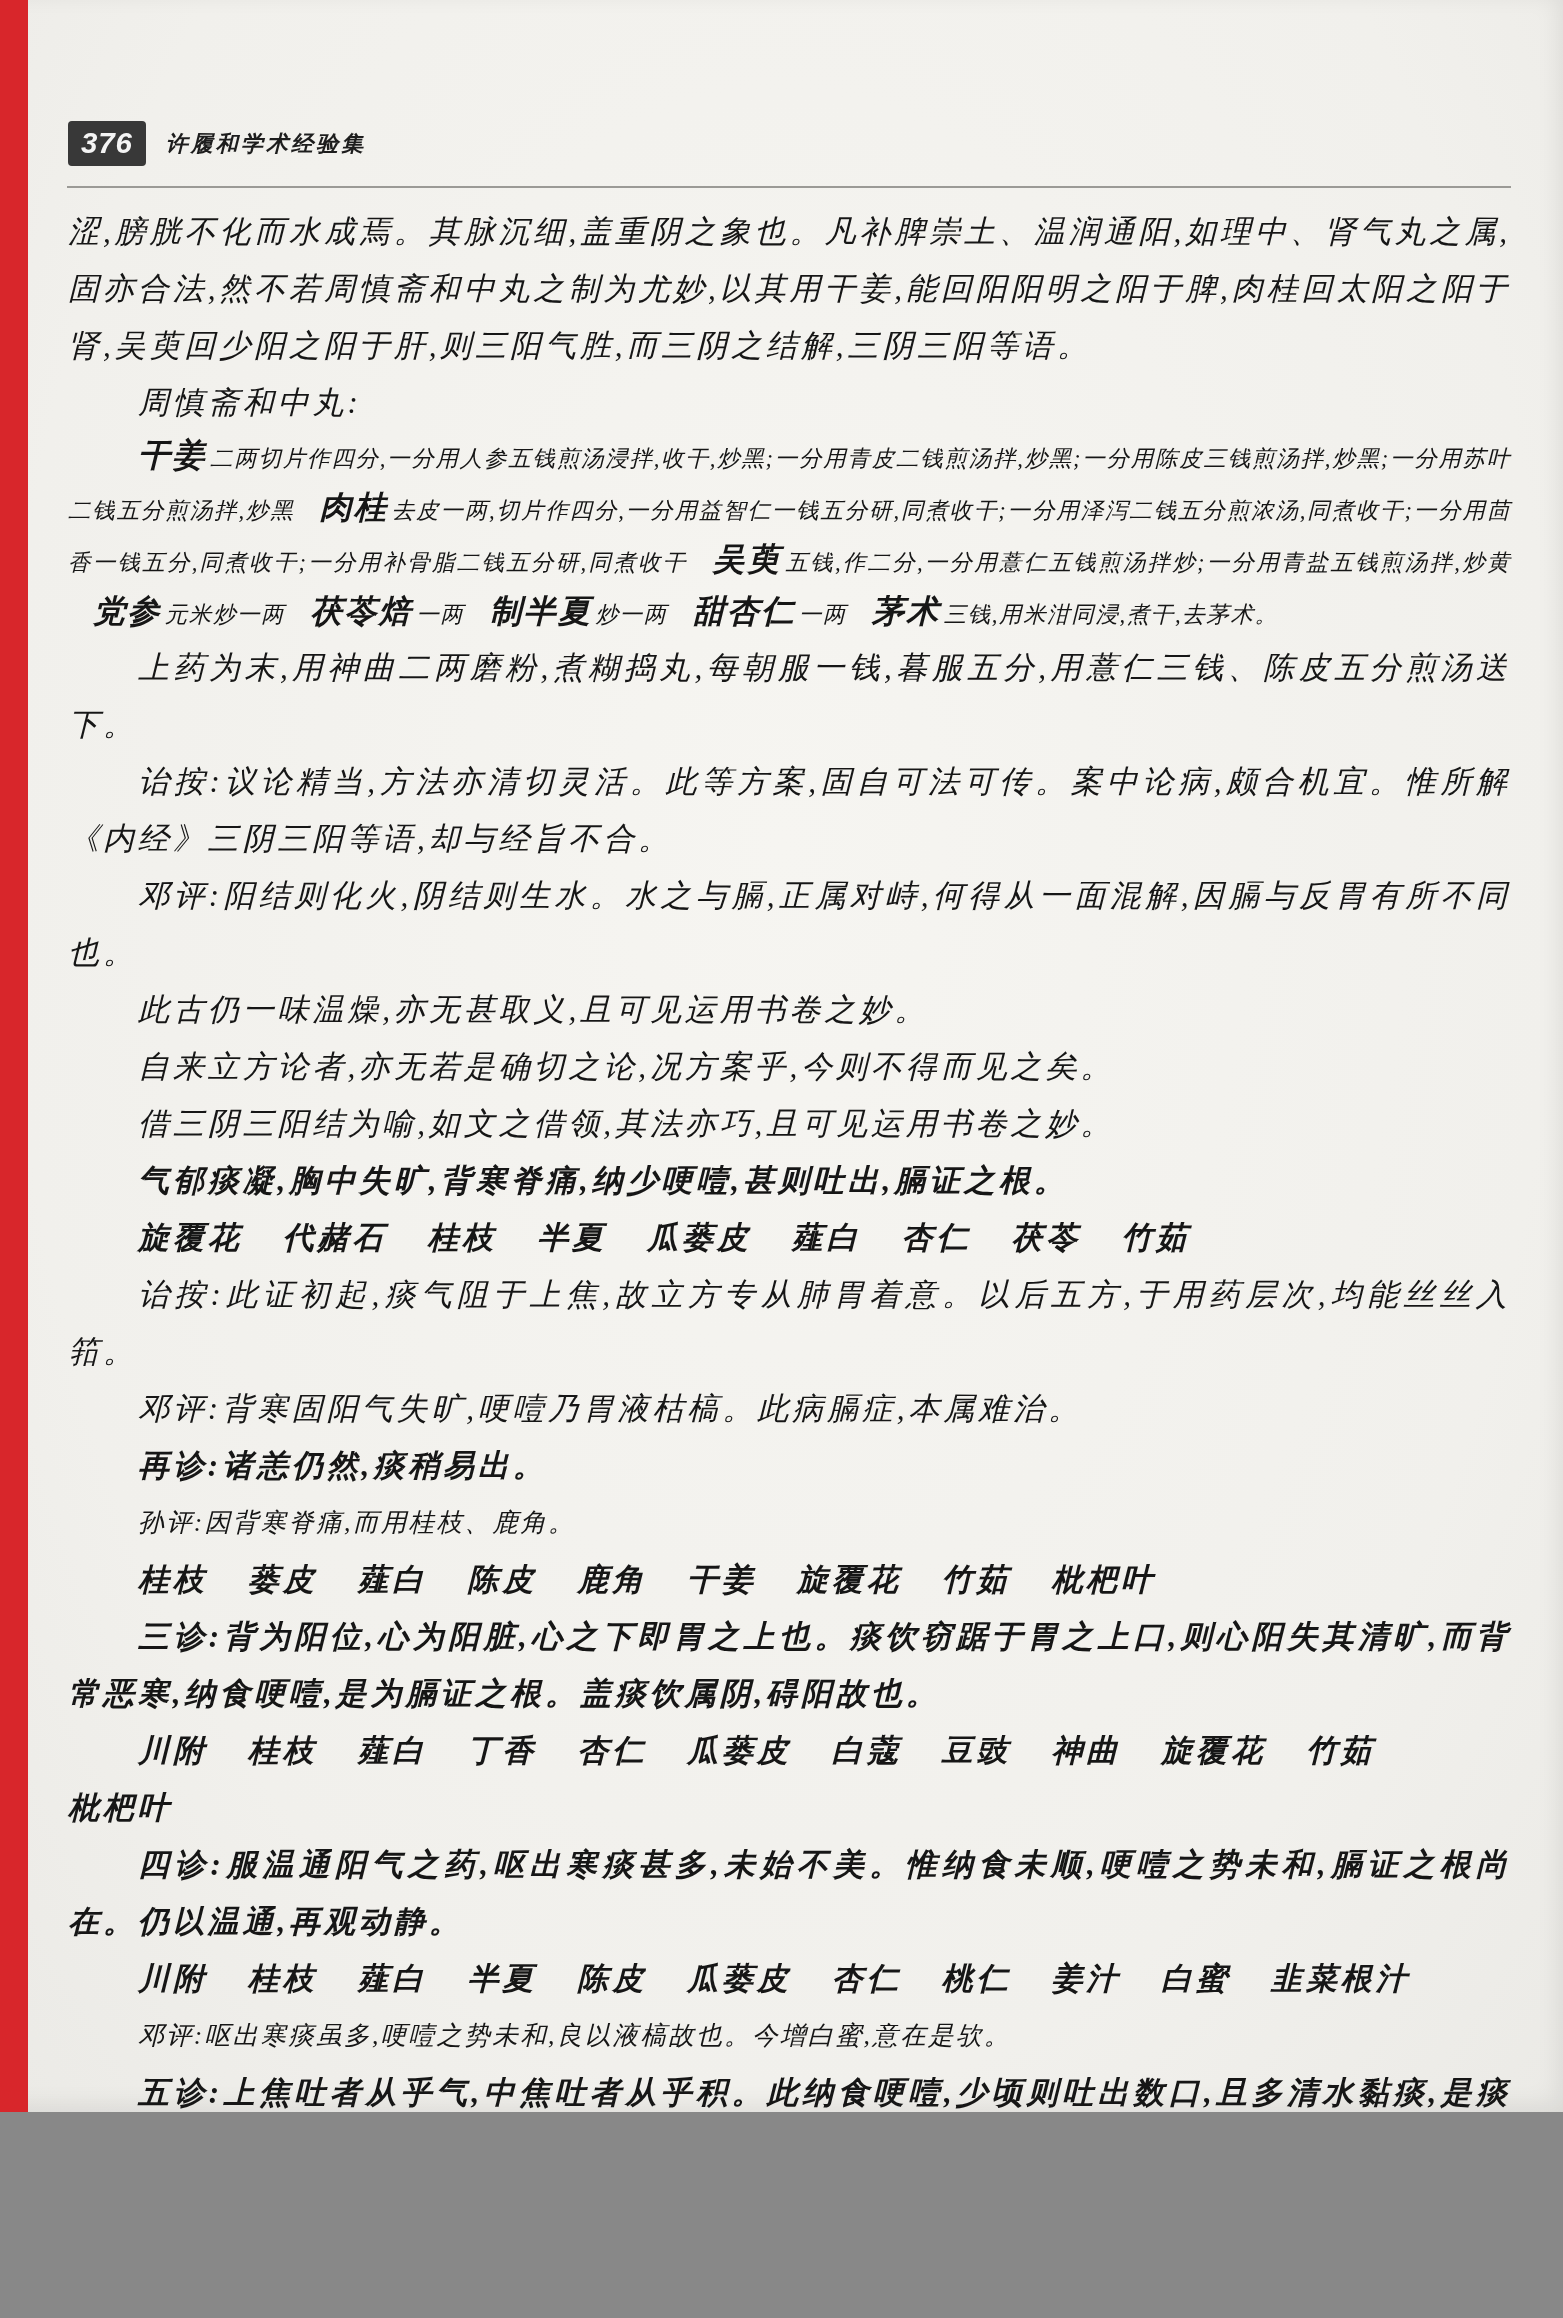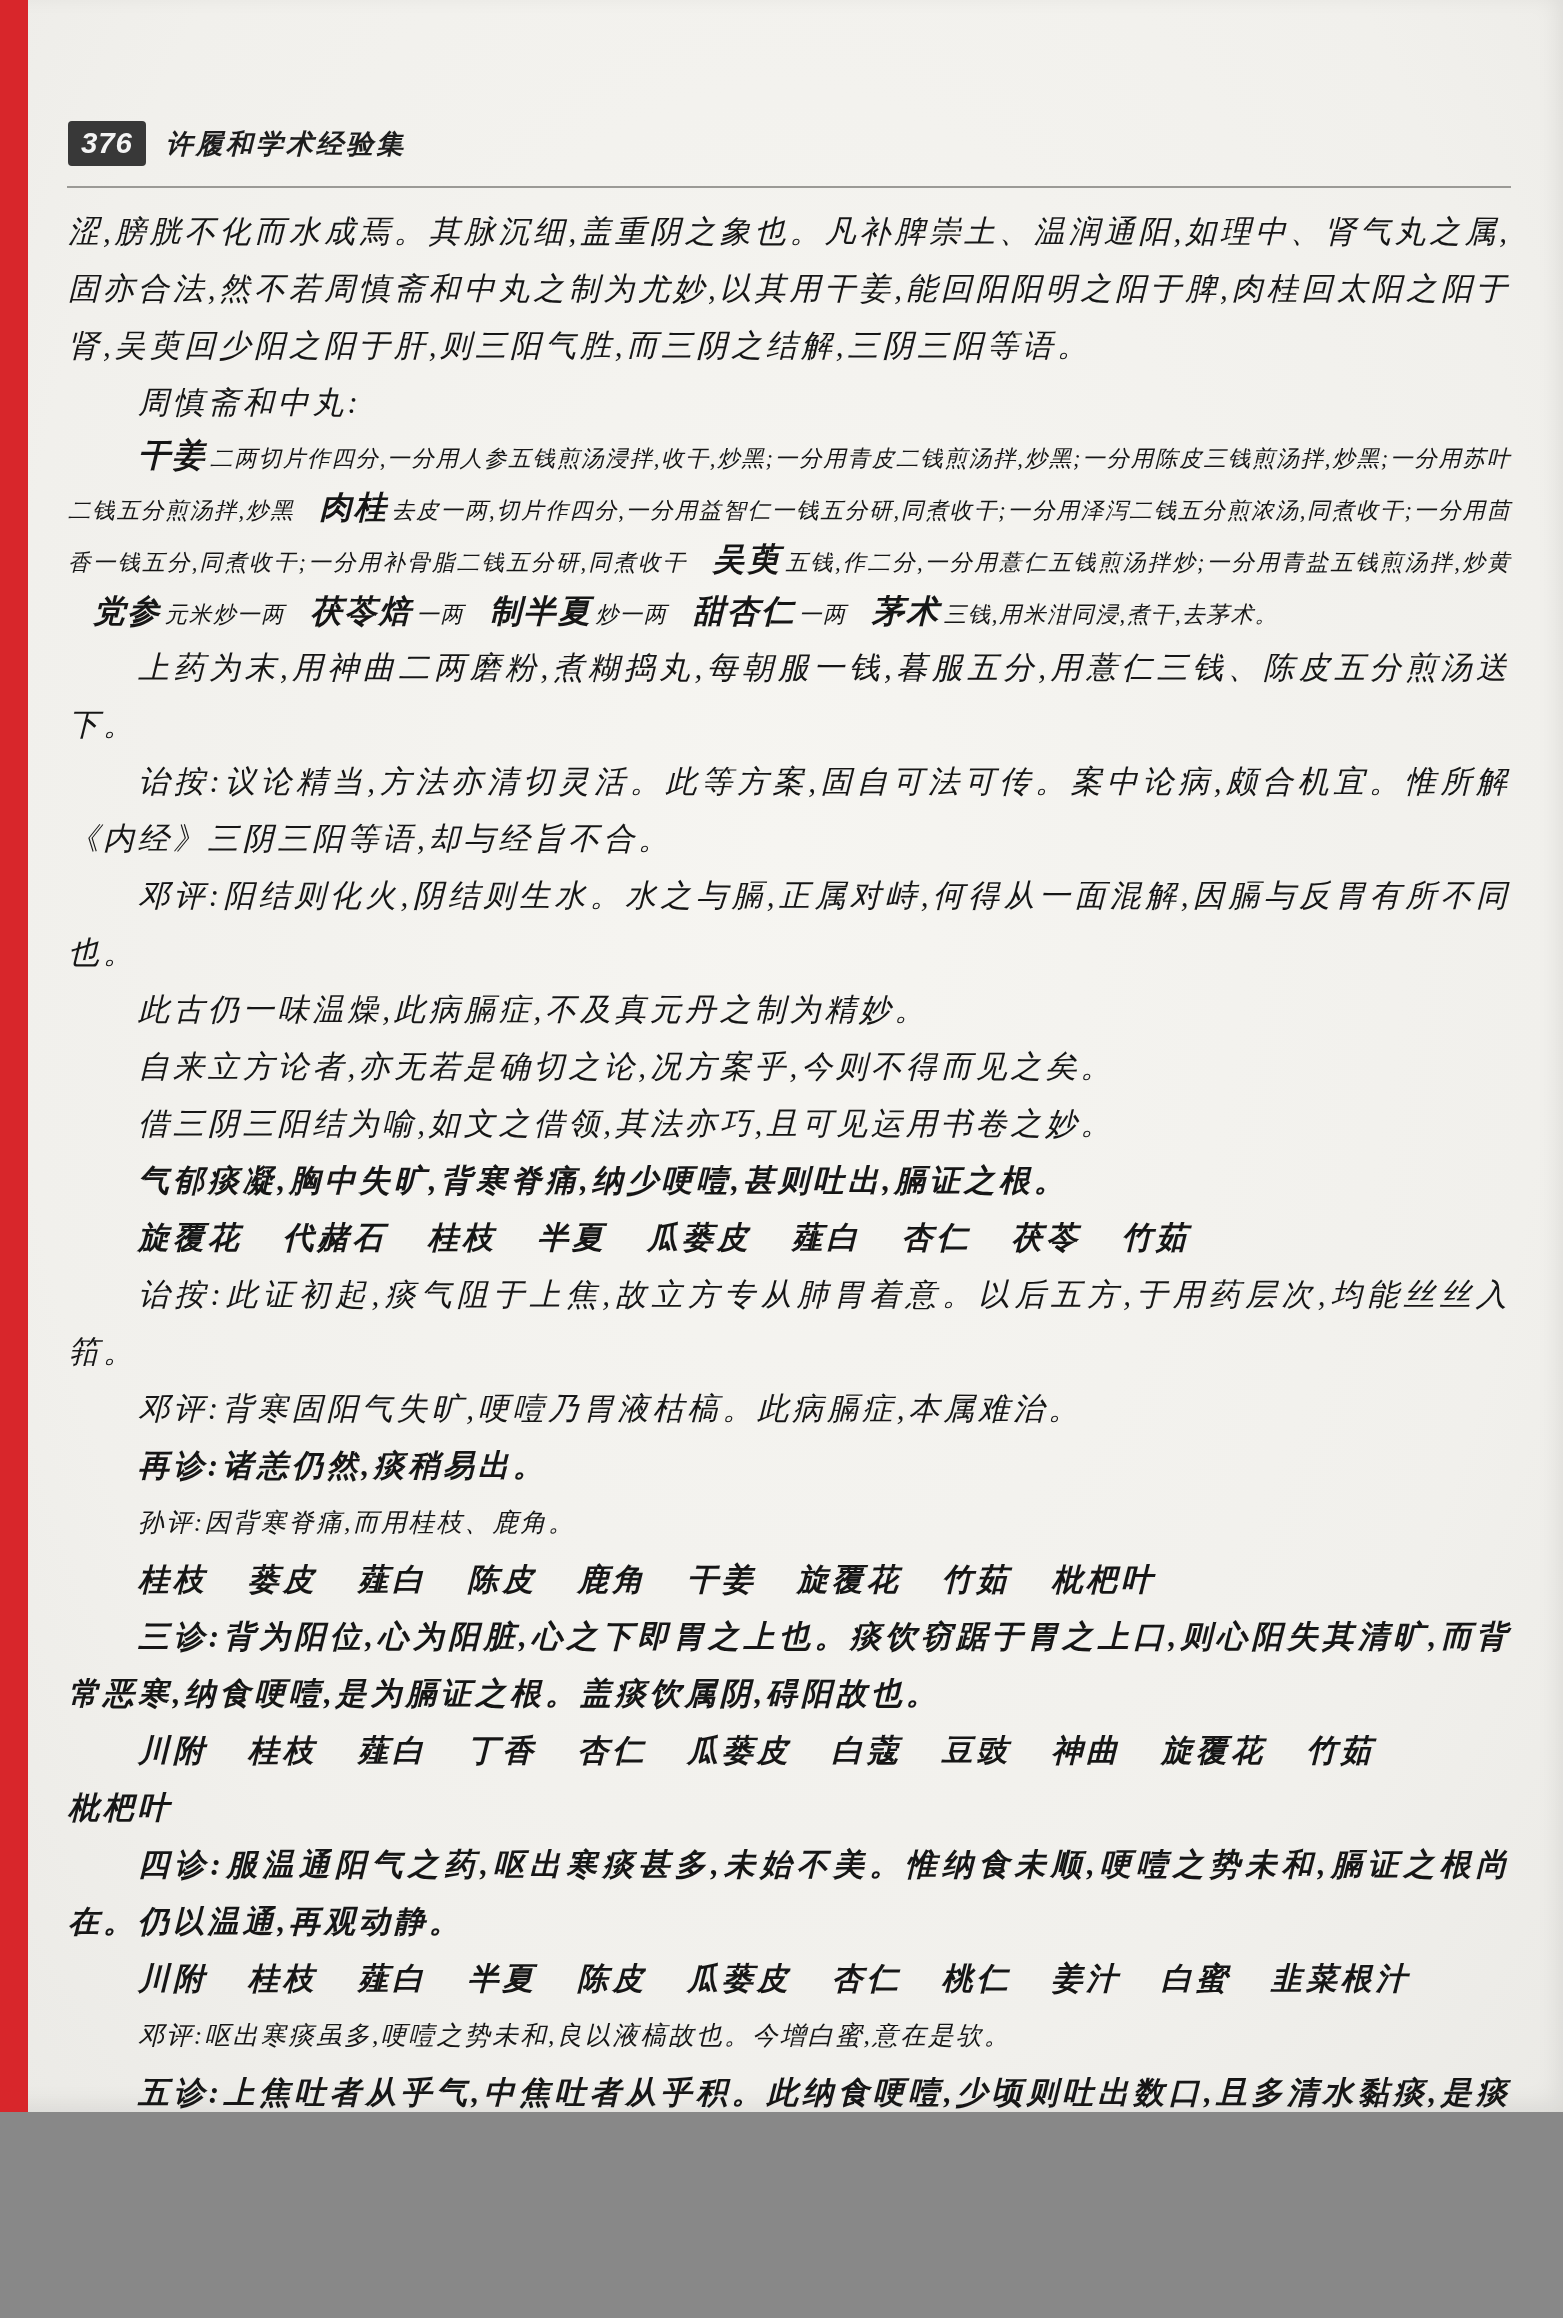--- a/index.html
+++ b/index.html
@@ -24,21 +24,21 @@
     font-family:"Liberation Sans","DejaVu Sans",sans-serif;
   }
   .page-num{
     display:inline-block;
     background:#383838;color:#f4f4f4;
     font-weight:bold;font-size:29.5px;line-height:1;
     padding:7px 13px 8.5px 13px;border-radius:3.9px;
     letter-spacing:0.8px;
   }
   .book-title{
-    font-weight:bold;font-size:27px;color:#1d1d1d;letter-spacing:3.1px;
+    font-weight:bold;font-size:22px;color:#1d1d1d;letter-spacing:3.1px;
   }
   .header-rule{
     position:absolute;left:67px;top:186px;width:1444px;height:1.6px;
     background:#9b9a96;border:0;margin:0;
   }
   .page-body{
     position:absolute;left:68px;top:203px;width:1443px;
   }
   p.para{
     margin:0;
@@ -73,21 +73,21 @@
 
   <div class="header-rule"></div>
 
   <main class="page-body">
       <p class="para body">涩,膀胱不化而水成焉。其脉沉细,盖重阴之象也。凡补脾崇土、温润通阳,如理中、肾气丸之属,固亦合法,然不若周慎斋和中丸之制为尤妙,以其用干姜,能回阳阳明之阳于脾,肉桂回太阳之阳于肾,吴萸回少阳之阳于肝,则三阳气胜,而三阴之结解,三阴三阳等语。</p>
       <p class="para body indent">周慎斋和中丸:</p>
       <p class="para recipe indent"><span class="drug-large">干姜</span><span class="drug-note">二两切片作四分,一分用人参五钱煎汤浸拌,收干,炒黑;一分用青皮二钱煎汤拌,炒黑;一分用陈皮三钱煎汤拌,炒黑;一分用苏叶二钱五分煎汤拌,炒黑</span><span class="drug-large">肉桂</span><span class="drug-note">去皮一两,切片作四分,一分用益智仁一钱五分研,同煮收干;一分用泽泻二钱五分煎浓汤,同煮收干;一分用茴香一钱五分,同煮收干;一分用补骨脂二钱五分研,同煮收干</span><span class="drug-large">吴萸</span><span class="drug-note">五钱,作二分,一分用薏仁五钱煎汤拌炒;一分用青盐五钱煎汤拌,炒黄</span><span class="drug-large">党参</span><span class="drug-note">元米炒一两</span><span class="drug-large">茯苓焙</span><span class="drug-note">一两</span><span class="drug-large">制半夏</span><span class="drug-note">炒一两</span><span class="drug-large">甜杏仁</span><span class="drug-note">一两</span><span class="drug-large">茅术</span><span class="drug-note">三钱,用米泔同浸,煮干,去茅术。</span></p>
       <p class="para body indent">上药为末,用神曲二两磨粉,煮糊捣丸,每朝服一钱,暮服五分,用薏仁三钱、陈皮五分煎汤送下。</p>
       <p class="para body indent">诒按:议论精当,方法亦清切灵活。此等方案,固自可法可传。案中论病,颇合机宜。惟所解《内经》三阴三阳等语,却与经旨不合。</p>
       <p class="para body indent">邓评:阳结则化火,阴结则生水。水之与膈,正属对峙,何得从一面混解,因膈与反胃有所不同也。</p>
-      <p class="para body indent">此古仍一味温燥,此病膈症,不及真元丹之制为精妙。</p>
+      <p class="para body indent">此古仍一味温燥,亦无甚取义,且可见运用书卷之妙。</p>
       <p class="para body indent">自来立方论者,亦无若是确切之论,况方案乎,今则不得而见之矣。</p>
       <p class="para body indent">借三阴三阳结为喻,如文之借领,其法亦巧,且可见运用书卷之妙。</p>
       <p class="para case indent">气郁痰凝,胸中失旷,背寒脊痛,纳少哽噎,甚则吐出,膈证之根。</p>
       <p class="para drugs indent"><span class="drug-item">旋覆花</span><span class="drug-item">代赭石</span><span class="drug-item">桂枝</span><span class="drug-item">半夏</span><span class="drug-item">瓜蒌皮</span><span class="drug-item">薤白</span><span class="drug-item">杏仁</span><span class="drug-item">茯苓</span><span class="drug-item">竹茹</span></p>
       <p class="para body indent">诒按:此证初起,痰气阻于上焦,故立方专从肺胃着意。以后五方,于用药层次,均能丝丝入筘。</p>
       <p class="para body indent">邓评:背寒固阳气失旷,哽噎乃胃液枯槁。此病膈症,本属难治。</p>
       <p class="para case indent">再诊:诸恙仍然,痰稍易出。</p>
       <p class="para small indent">孙评:因背寒脊痛,而用桂枝、鹿角。</p>
       <p class="para drugs indent"><span class="drug-item">桂枝</span><span class="drug-item">蒌皮</span><span class="drug-item">薤白</span><span class="drug-item">陈皮</span><span class="drug-item">鹿角</span><span class="drug-item">干姜</span><span class="drug-item">旋覆花</span><span class="drug-item">竹茹</span><span class="drug-item">枇杷叶</span></p>
       <p class="para case indent">三诊:背为阳位,心为阳脏,心之下即胃之上也。痰饮窃踞于胃之上口,则心阳失其清旷,而背常恶寒,纳食哽噎,是为膈证之根。盖痰饮属阴,碍阳故也。</p>

